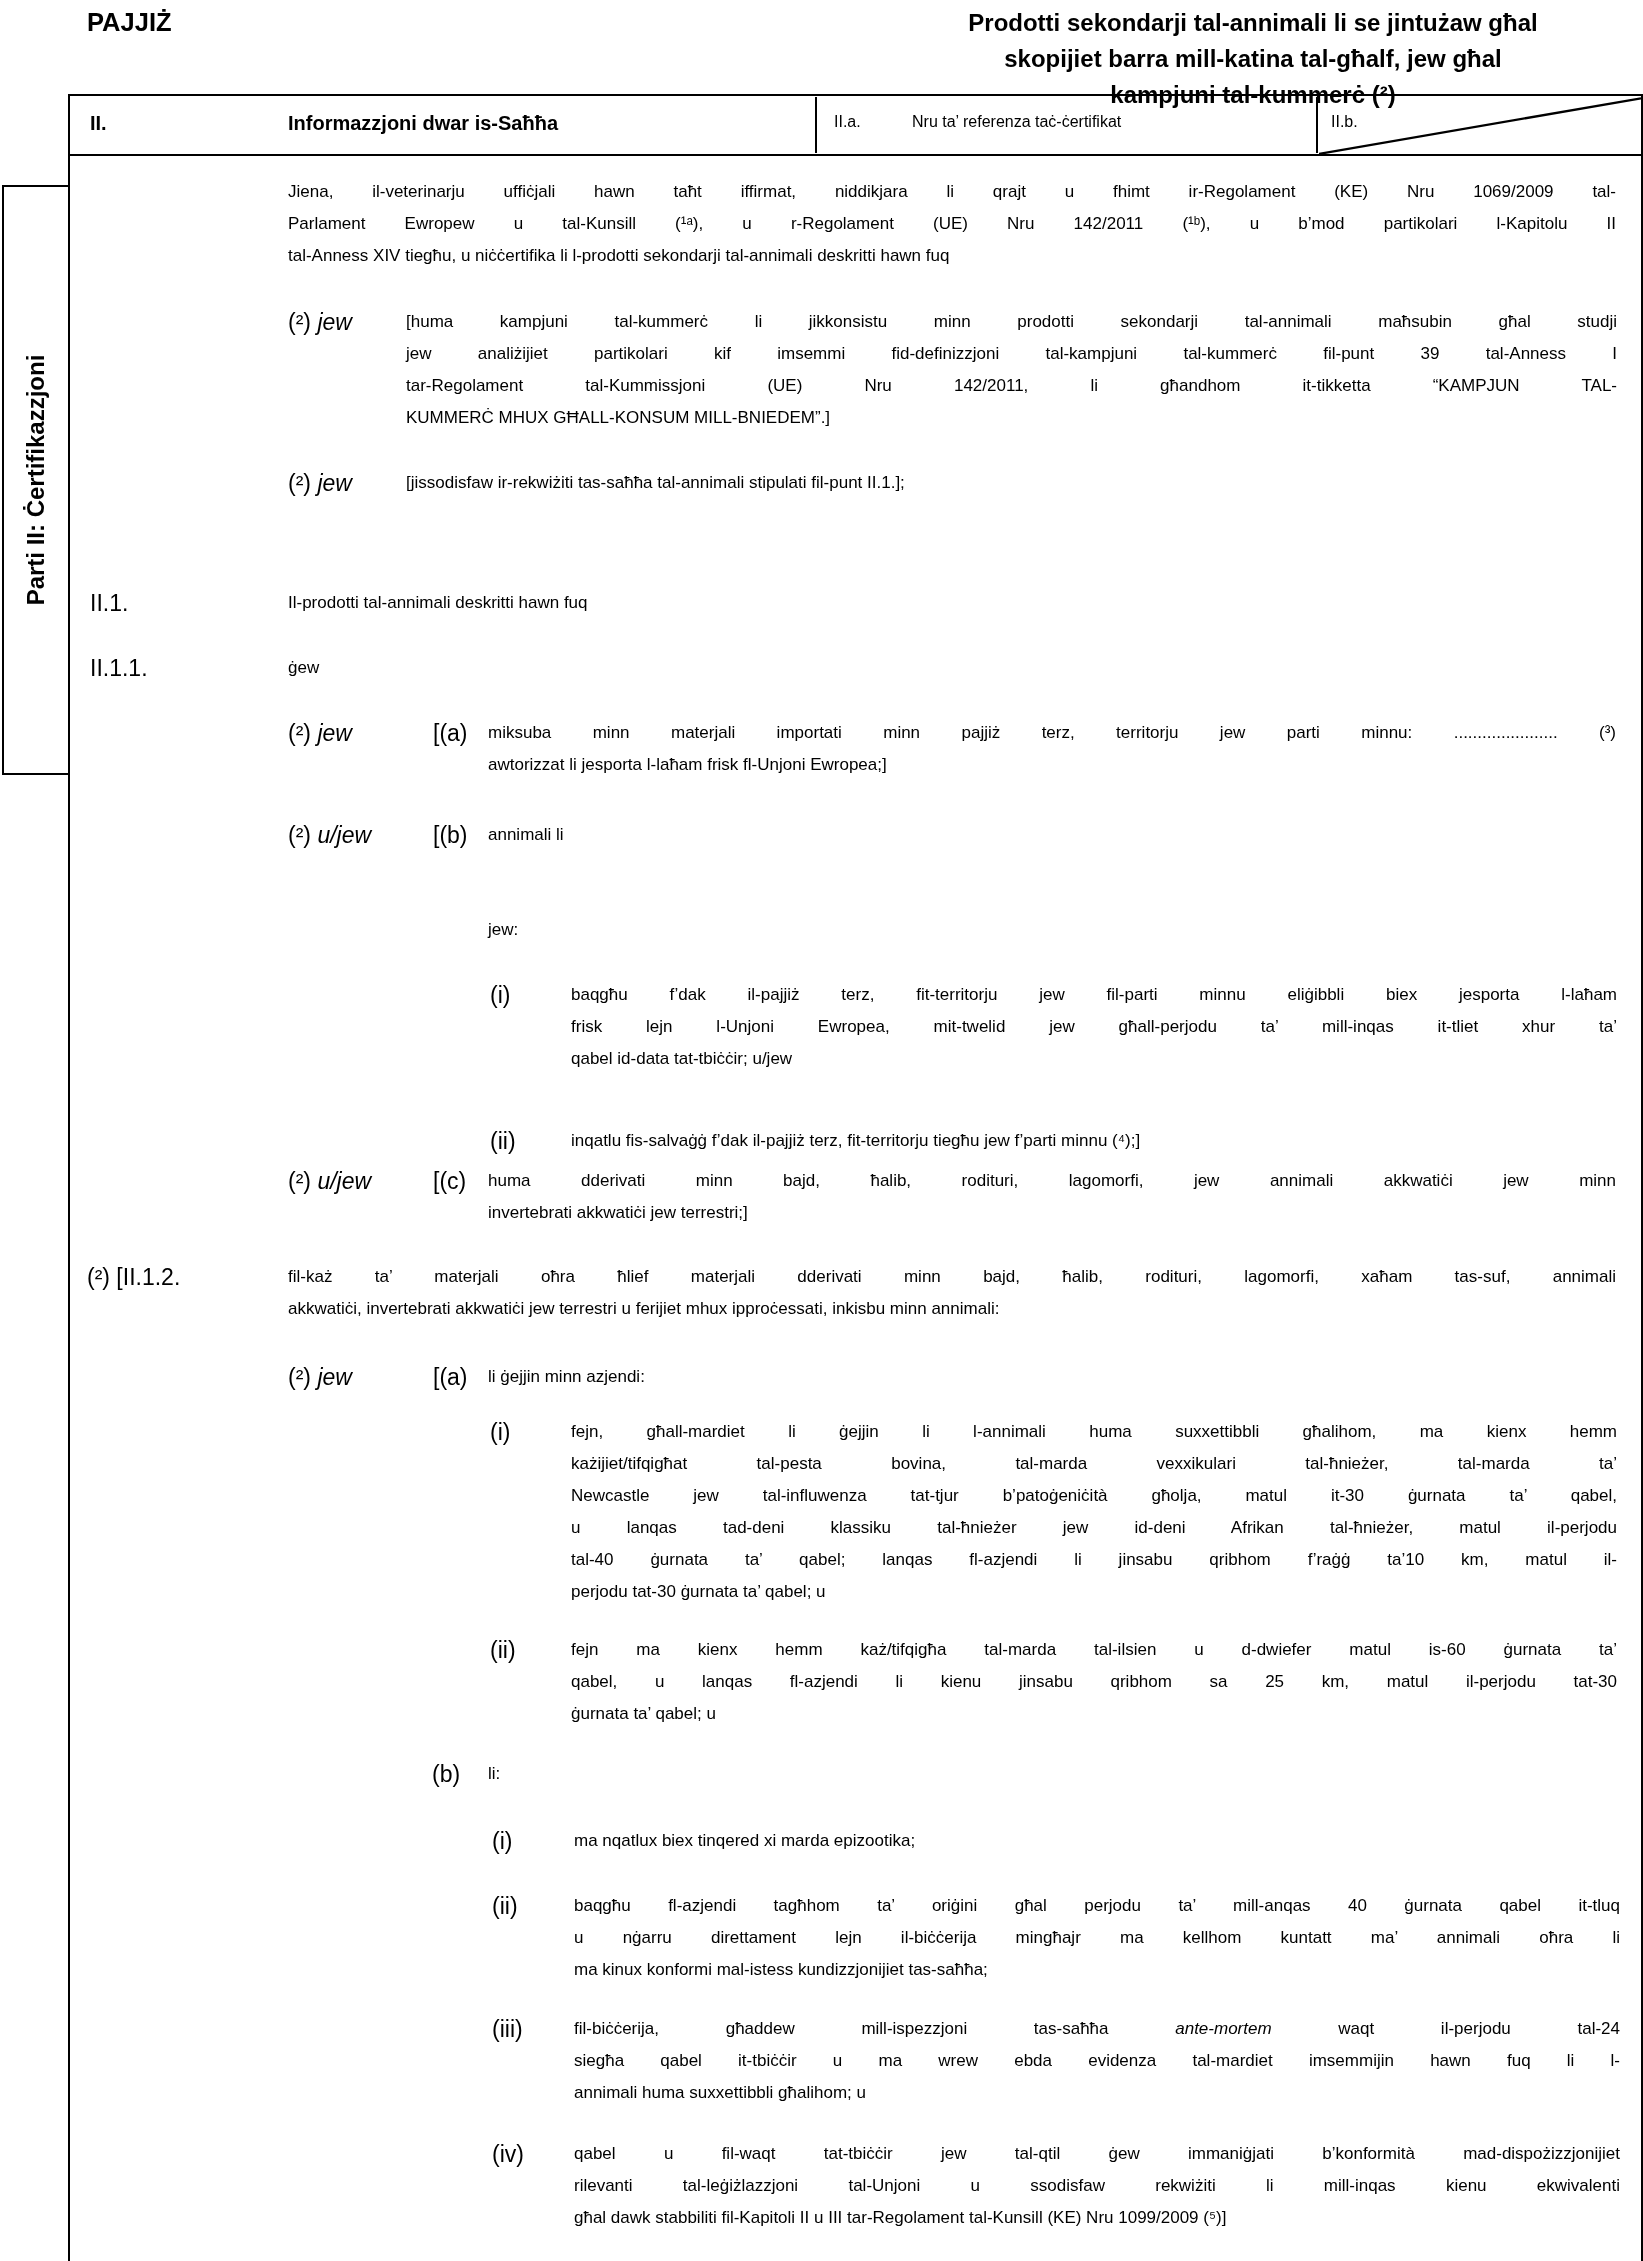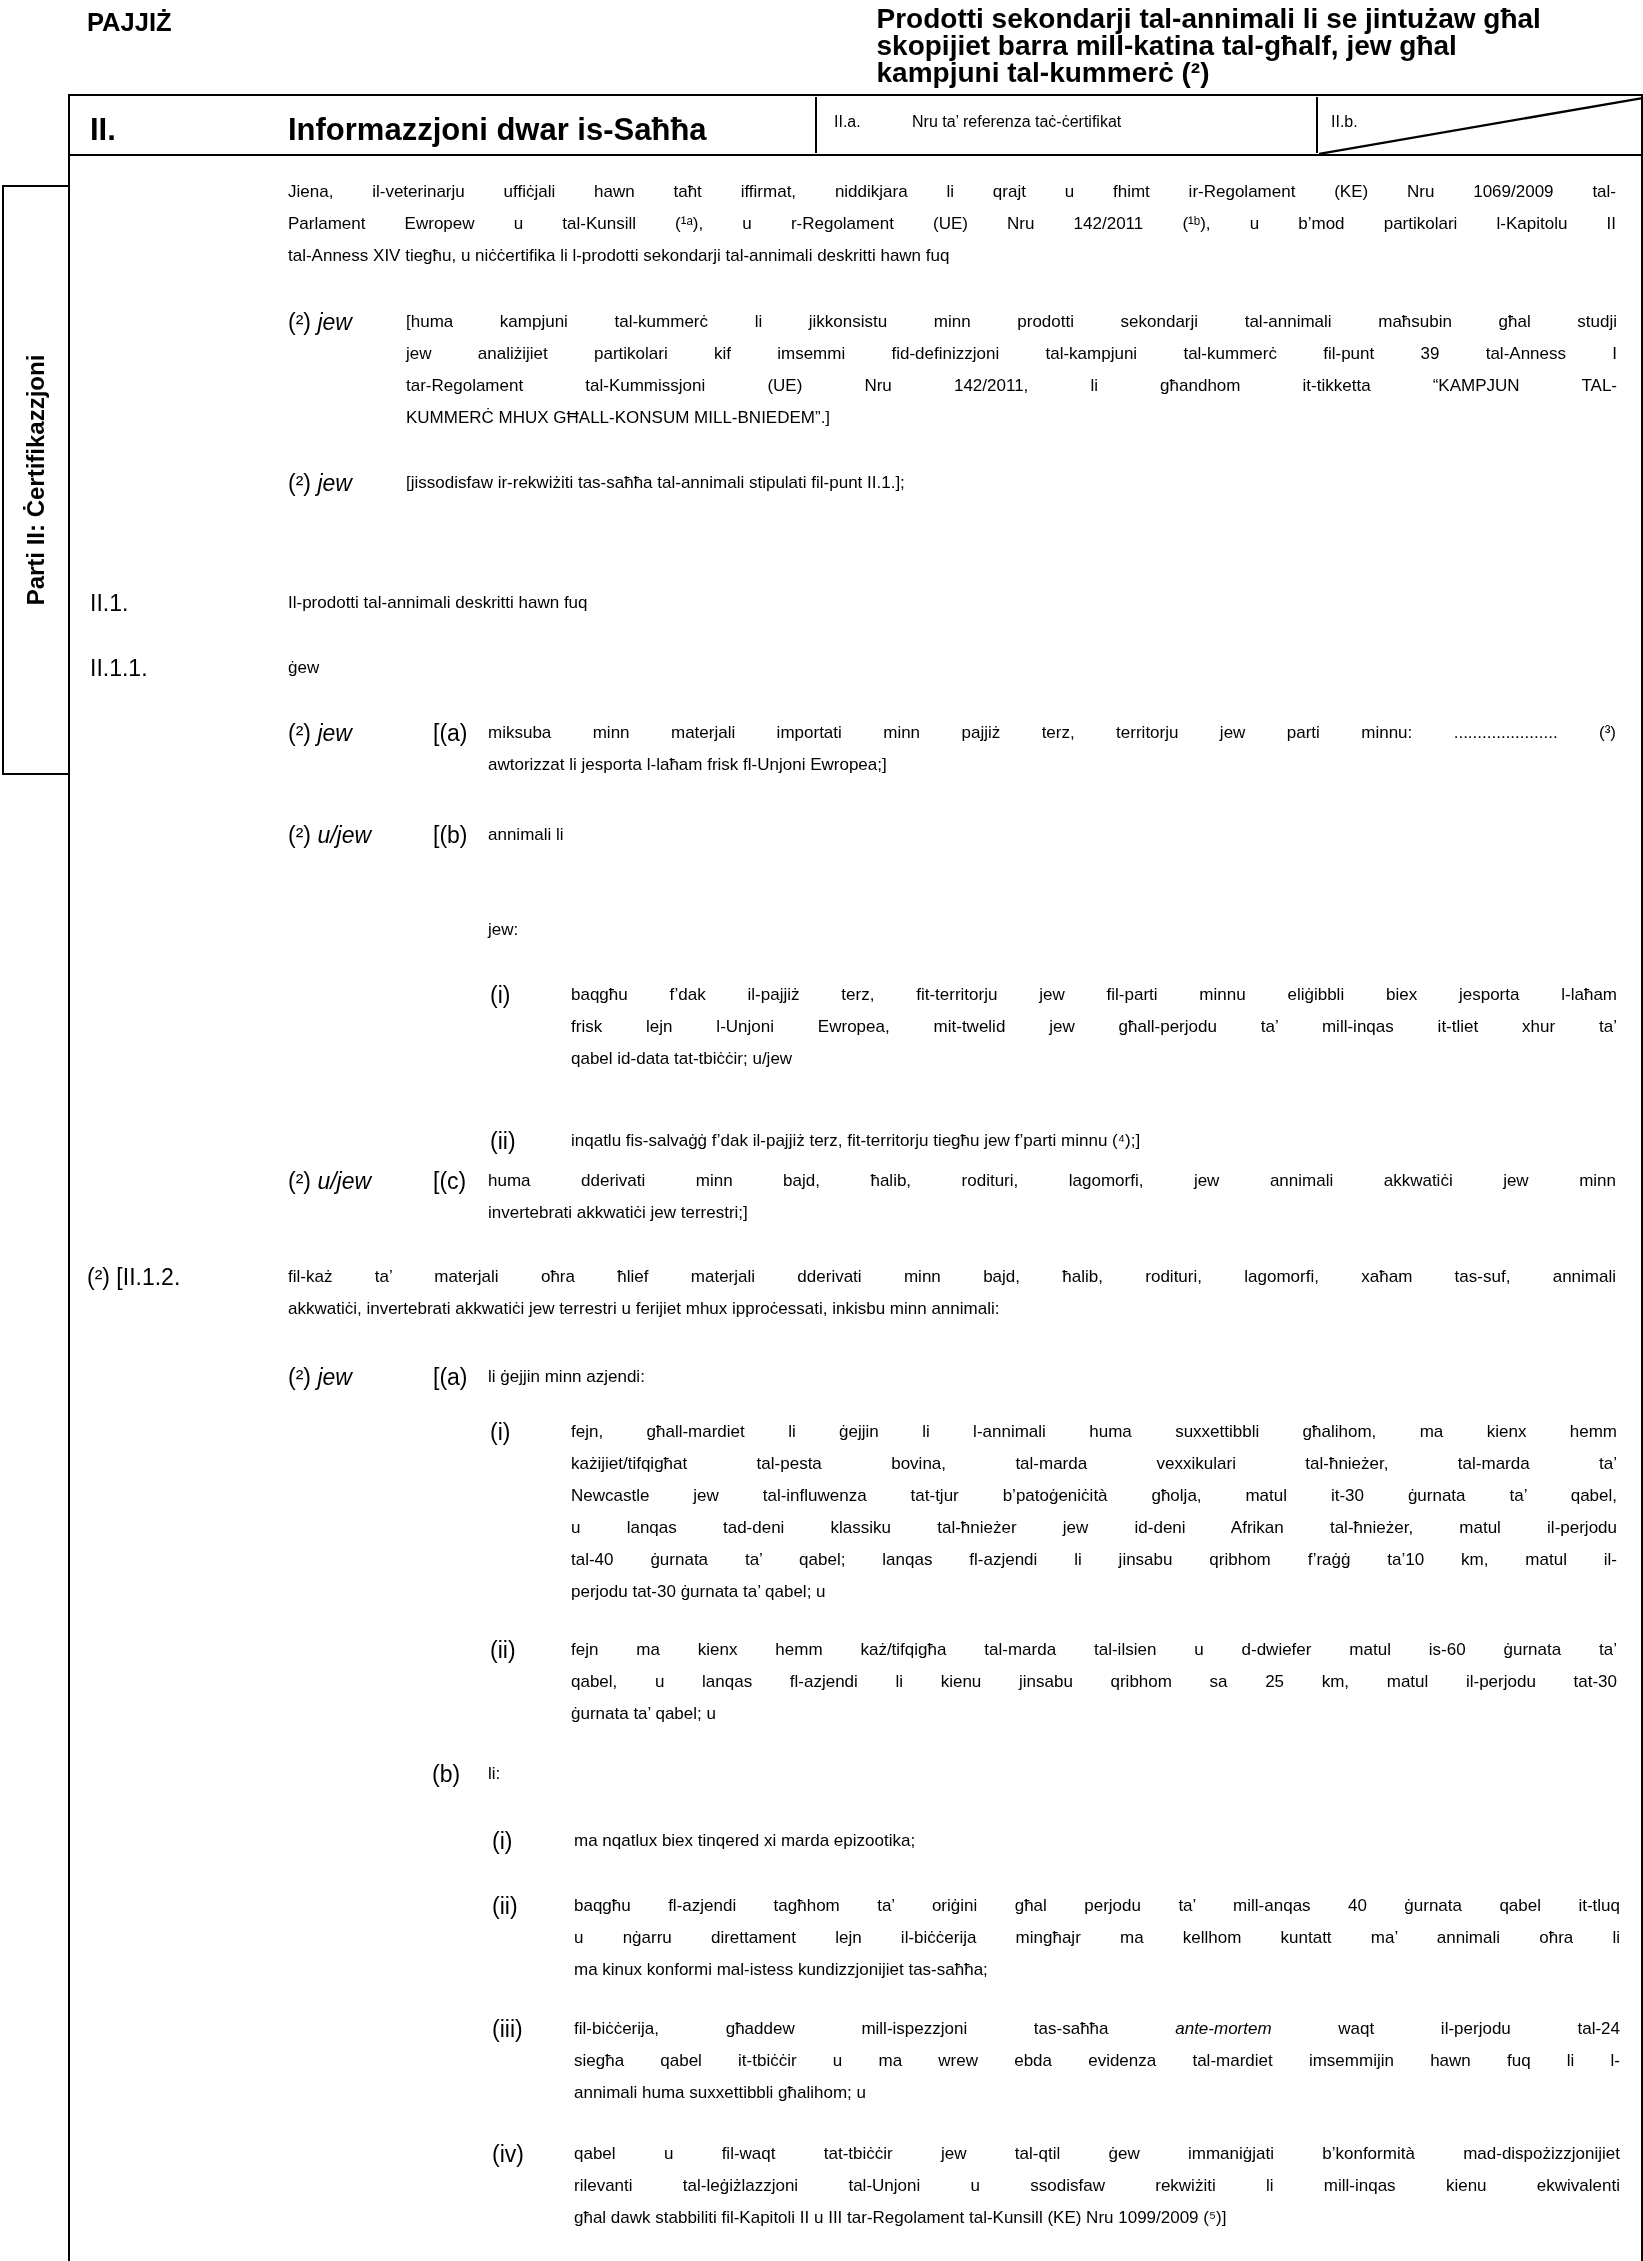--- a/index.html
+++ b/index.html
@@ -2,37 +2,37 @@
 <html style="font-size:9.3px"><head>
 <meta charset="utf-8">
 <style>
   html,body{margin:0;padding:0;background:#ffffff;}
   body{
     width:1644px;height:2261px;position:relative;overflow:hidden;
     font-family:"Liberation Sans","DejaVu Sans",sans-serif;
     color:#000;
   }
   .abs{position:absolute;}
-  .doc-title{text-align:left;font-weight:bold;font-size:28px;line-height:27px;white-space:pre-line;}
+  .doc-title{text-align:center;font-weight:bold;font-size:24px;line-height:36px;white-space:pre-line;}
   .country{font-weight:bold;font-size:25.5px;}
   .frame{border-left:2.3px solid #000;border-right:2.3px solid #000;border-top:2.9px solid #000;box-sizing:border-box;}
   .hdr-row{border-bottom:2.3px solid #000;box-sizing:border-box;}
   .vline{width:2.3px;background:#000;}
   .sidebar-box{border:2.3px solid #000;box-sizing:border-box;}
   .vertical-label{
     position:absolute;left:50%;top:50%;
     transform:translate(-50%,-50%) rotate(-90deg);
     white-space:nowrap;font-weight:bold;font-size:24px;
   }
   .txt{font-size:17px;line-height:32px;}
   .ln{line-height:32px;}
   .j{text-align:justify;text-align-last:justify;}
   .lbl{font-size:23px;white-space:nowrap;line-height:32px;}
   .hcell{font-size:16px;white-space:nowrap;}
-  .hcell-b{font-size:31px;font-weight:bold;white-space:nowrap;}
+  .hcell-b{font-size:20px;font-weight:bold;white-space:nowrap;}
   i{font-style:italic;}
 </style>
 </head>
 <body>
 
 <div class="abs country" style="left:87px;top:8px">PAJJIŻ</div>
 <div class="abs doc-title" style="right:14.5px;top:4.6px;width:753px">Prodotti sekondarji tal-annimali li se jintużaw għal
 skopijiet barra mill-katina tal-għalf, jew għal
 kampjuni tal-kummerċ (²)</div>
 

